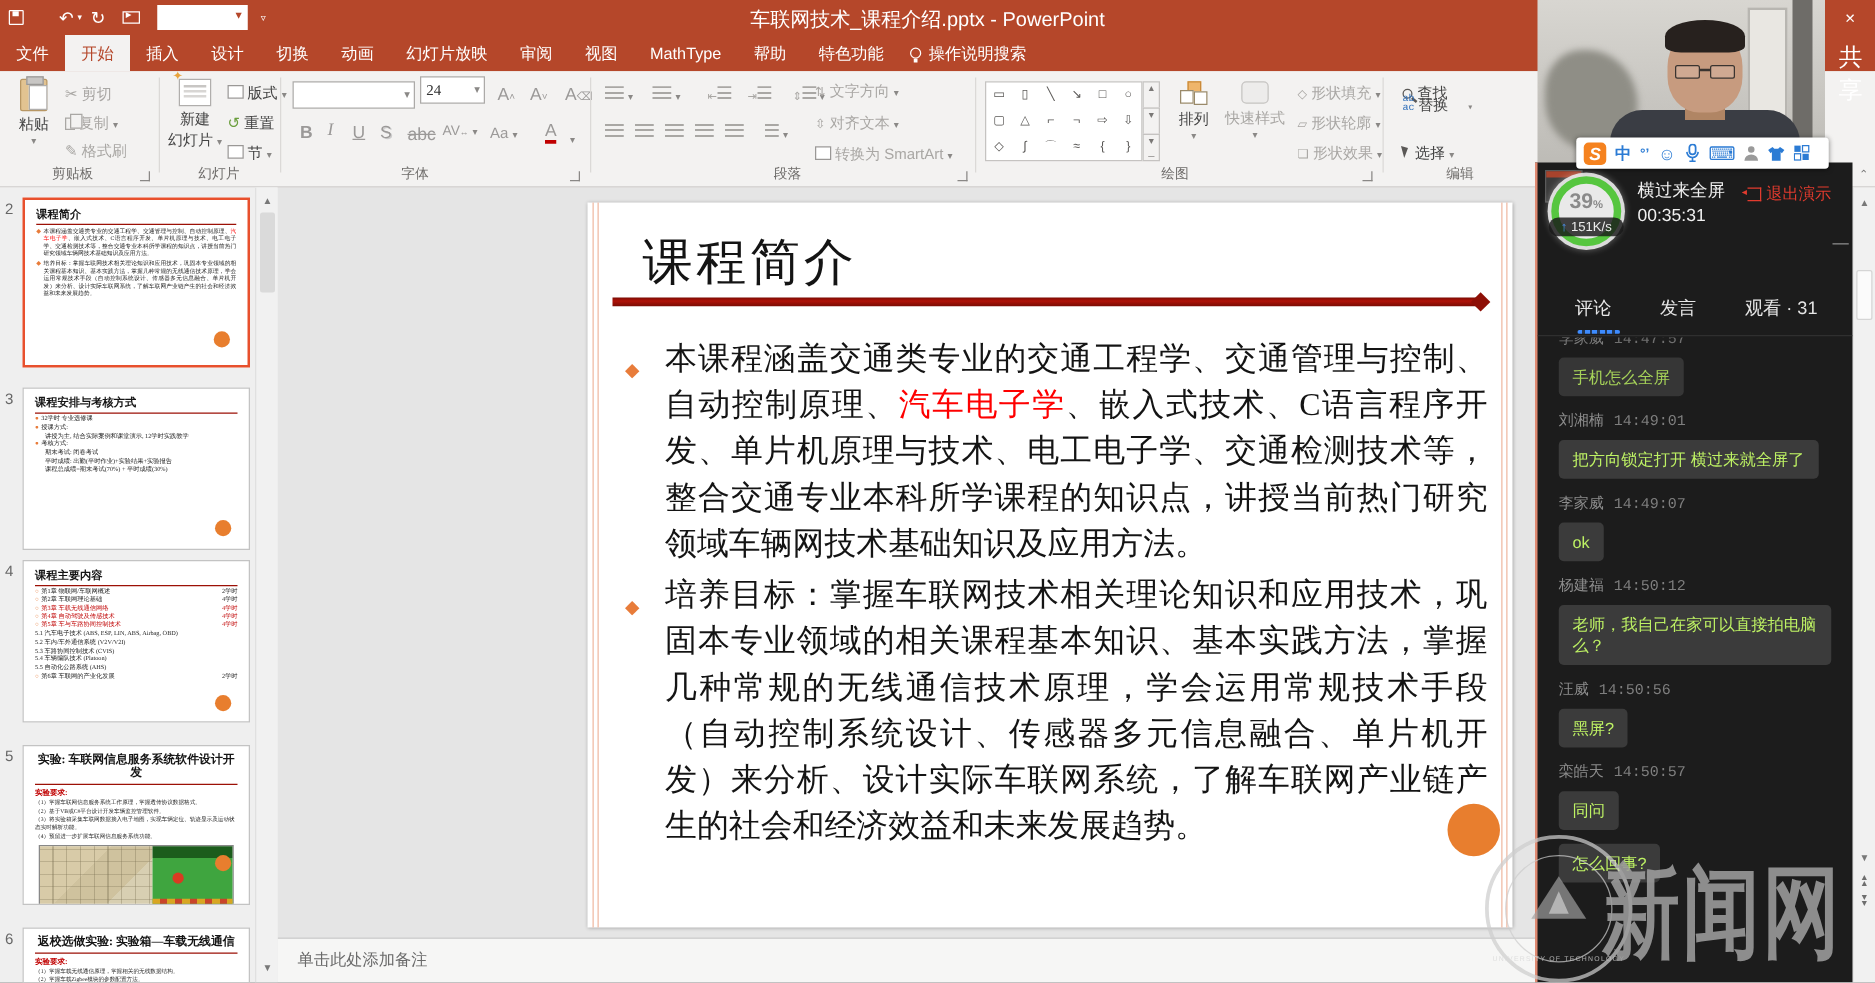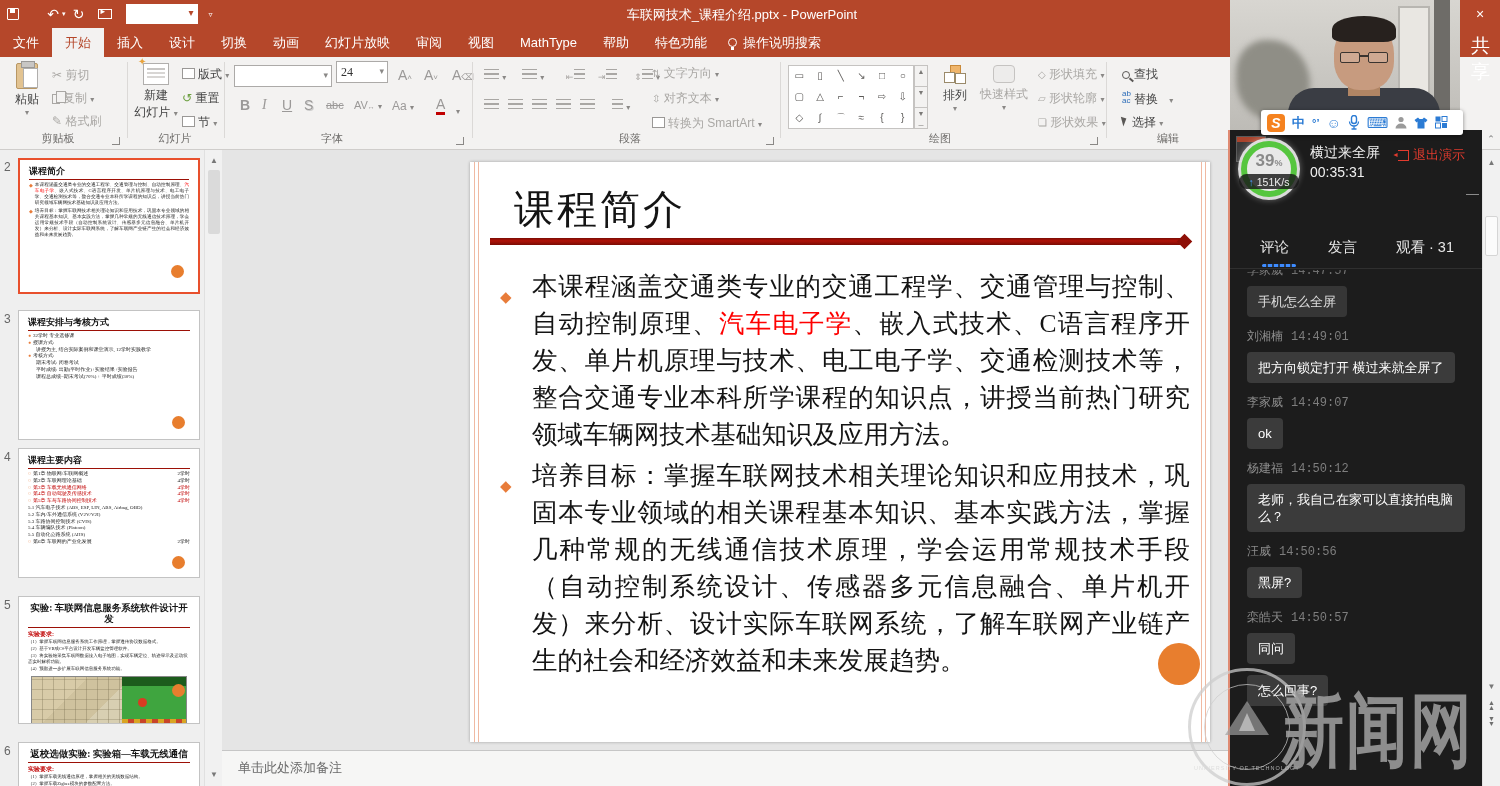--- a/index.html
+++ b/index.html
@@ -12,21 +12,21 @@
   .qat { position:absolute; left:0; top:0; height:28px; display:flex; align-items:center; color:#fff; }
   .qbtn { width:26px; text-align:center; font-size:14px; color:#fff; }
   .qcaret { font-size:7px; color:#fff; margin-left:-4px; }
   .floppy { width:12px; height:12px; border:1.5px solid #fff; border-radius:1px; margin:0 auto; position:relative; }
   .floppy::after{ content:""; position:absolute; left:2px; top:0; width:5px; height:4px; background:#fff; }
   .present-ico { width:14px; height:10px; border:1.5px solid #fff; margin:0 auto; position:relative; }
   .present-ico::after{ content:"▸"; position:absolute; left:2px; top:-4px; font-size:9px; color:#fff; }
   .qcombo { width:72px; height:20px; background:#fff; border:1px solid #fff; margin-left:8px; position:relative; }
   .qcombo .cv { font-size:11px; color:#333; line-height:18px; padding-left:4px; }
   .qcombo::after { content:"▾"; position:absolute; right:3px; top:2px; color:#B5472A; font-size:10px; }
-  .win-title { position:absolute; left:0; right:16px; top:6px; text-align:center; color:#fff; font-size:13px; pointer-events:none; }
+  .win-title { position:absolute; left:0; right:16px; top:6px; text-align:center; color:#fff; font-size:16px; pointer-events:none; }
   .win-close { position:absolute; left:1468px; top:5px; width:24px; height:18px; color:#fff; font-size:14px; text-align:center; line-height:18px; z-index:15; }
 
   
   .tabrow { position:absolute; left:0; top:28px; width:1500px; height:29px; background:#B5472A; display:flex; align-items:stretch; z-index:1; }
   .tab { color:#fff; font-size:13px; padding:0 13px; line-height:29px; white-space:nowrap; }
   .tab.active { background:#F3F2F1; color:#B5472A; }
   .searchwrap { display:flex; align-items:center; margin-left:8px; color:#fff; font-size:13px; gap:6px; }
   .bulb { width:9px; height:9px; border:1.3px solid #fff; border-radius:50%; position:relative; }
   .bulb::after { content:""; position:absolute; left:2.2px; top:8px; width:3px; height:3px; background:#fff; }
   .share-btn { position:absolute; left:1471px; top:33px; color:#fff; font-size:19px; z-index:9; }
@@ -160,21 +160,21 @@
   .pdash { position:absolute; left:236px; top:56px; color:#9A9A9A; font-size:13px; }
   .mtabs { position:absolute; left:0; top:102px; width:100%; height:34px; display:flex; justify-content:space-between; padding:0 28px 0 30px; }
   .mtab { position:relative; color:#E6E6E6; font-size:14.5px; line-height:30px; }
   .mtab.active::after { content:""; position:absolute; left:2px; bottom:-1px; width:34px; height:3.5px; border-radius:2px; background:repeating-linear-gradient(90deg,#3D8BFF 0 4px,rgba(61,139,255,.25) 4px 6px); }
   .mtabs-rule { position:absolute; left:0; top:138px; width:100%; height:1px; background:#2F2F2F; }
   .chat { position:absolute; left:0; top:140px; width:100%; height:516px; overflow:hidden; padding:8px 0 0 17px; }
   .msg { margin-bottom:11px; }
   .msg.clip { margin-top:-16px; opacity:.85; }
   .msg .meta { font-size:12px; color:#8C8C8C; margin-bottom:7px;font-family:Liberation Mono, monospace; }
   .msg .meta .tm { margin-left:8px; color:#7E7E7E; }
-  .msg .bubble { display:inline-block; background:#3B3B3B; color:#ffffff; font-size:13px; line-height:17px; padding:7px 11px; border-radius:4px; max-width:218px; }
+  .msg .bubble { display:inline-block; background:#3B3B3B; color:#bef264; font-size:13px; line-height:17px; padding:7px 11px; border-radius:4px; max-width:218px; }
 
   
   .seal { position:absolute; left:1188px; top:668px; width:118px; height:118px; border:3px solid rgba(205,205,205,.85); border-radius:50%; z-index:30; opacity:.85; }
   .seal .inner { position:absolute; left:13px; top:13px; width:86px; height:86px; border:1px solid rgba(205,205,205,.85); border-radius:50%; }
   .seal .mtn { position:absolute; left:34px; top:30px; width:0; height:0; border-left:22px solid transparent; border-right:22px solid transparent; border-bottom:34px solid rgba(160,160,160,.8); }
   .seal .mtn::after { content:""; position:absolute; left:-8px; top:12px; width:0; height:0; border-left:8px solid transparent; border-right:8px solid transparent; border-bottom:18px solid rgba(215,215,215,.9); }
   .seal .stxt { position:absolute; left:0; bottom:12px; width:100%; text-align:center; font-size:5.5px; color:rgba(215,215,215,.9); letter-spacing:1px; }
   .wmtext { position:absolute; left:1282px; top:676px; font-family:"Liberation Serif","DejaVu Serif",serif; font-weight:bold; font-size:62px; transform:scaleY(1.3); transform-origin:top; color:#9D9D9D; opacity:.88; letter-spacing:2px; z-index:31; white-space:nowrap; }
 </style>
 </head>
@@ -258,21 +258,21 @@
         <div class="cval">24</div>
         <div class="ccaret">▾</div>
       </div>
     <div class="fbtn" style="left:398px; top:10px;">A<span style="font-size:8px;">˄</span></div>
     <div class="fbtn" style="left:424px; top:10px;">A<span style="font-size:8px;">˅</span></div>
     <div class="fbtn" style="left:452px; top:10px;">A<span style="font-size:9px;">⌫</span></div>
     <div class="fbtn" style="left:240px; top:40px; font-weight:bold;">B</div>
     <div class="fbtn" style="left:262px; top:40px; font-style:italic; font-family:'Liberation Serif',serif;">I</div>
     <div class="fbtn" style="left:282px; top:40px; text-decoration:underline;">U</div>
     <div class="fbtn" style="left:304px; top:40px; text-shadow:1px 1px 0 #ccc;">S</div>
-    <div class="fbtn" style="left:326px; top:42px; font-size:11px; text-decoration:line-through;">abc</div>
+    <div class="fbtn" style="left:326px; top:42px; font-size:14px; text-decoration:line-through;">abc</div>
     <div class="fbtn" style="left:354px; top:42px; font-size:11px;"><span>AV</span><span style="font-size:7px;">↔</span> <span class="caret">▾</span></div>
     <div class="fbtn" style="left:392px; top:42px; font-size:12px;"><span>Aa</span> <span class="caret">▾</span></div>
     <div class="fbtn" style="left:436px; top:40px; border-bottom:3px solid #C00000; line-height:15px;">A</div>
     <div class="fbtn" style="left:456px; top:44px;"><span class="caret">▾</span></div>
     <div class="glabel" style="left:292px; width:80px;">字体</div>
     <div class="launch" style="left:456px;"></div>
     <div class="gsep" style="left:472px;"></div>
 
     <div class="rbtn dis" style="left:484px; top:12px;"><span class="lines-ico"></span> <span class="caret">▾</span></div>
     <div class="rbtn dis" style="left:522px; top:12px;"><span class="lines-ico"></span> <span class="caret">▾</span></div>
@@ -330,21 +330,21 @@
         <div class="caret">▾</div>
     </div>
     <div class="rbtn dis" style="left:1038px; top:9px;"><span style="font-size:10px;">◇</span> <span>形状填充</span> <span class="caret">▾</span></div>
     <div class="rbtn dis" style="left:1038px; top:33px;"><span style="font-size:10px;">▱</span> <span>形状轮廓</span> <span class="caret">▾</span></div>
     <div class="rbtn dis" style="left:1038px; top:57px;"><span style="font-size:10px;">❏</span> <span>形状效果</span> <span class="caret">▾</span></div>
     <div class="glabel" style="left:900px; width:80px;">绘图</div>
     <div class="launch" style="left:1090px;"></div>
     <div class="gsep" style="left:1106px;"></div>
 
     <div class="rbtn" style="left:1122px; top:9px;"><span class="mag"></span><span>查找</span></div>
-    <div class="rbtn" style="left:1122px; top:33px;"><span class="repl-ico">ab<br>ac</span><span>替换</span> <span class="caret" style="margin-left:8px;">▾</span></div>
+    <div class="rbtn" style="left:1122px; top:19px;font-family:Liberation Mono, monospace;"><span class="repl-ico">ab<br>ac</span><span>替换</span> <span class="caret" style="margin-left:8px;">▾</span></div>
     <div class="rbtn" style="left:1122px; top:57px;"><span class="cursor-ico"></span><span>选择</span> <span class="caret">▾</span></div>
     <div class="glabel" style="left:1128px; width:80px;">编辑</div>
   </div>
 
   <div class="thumbpane" id="thumbpane">
       <div class="thumb-num" style="top: 10px;">2</div>
       <div class="thumb selected" style="top: 8px; height: 136px;">
         <div class="tht">课程简介</div>
         <div class="tpara">
           <span class="dm">◆</span>

